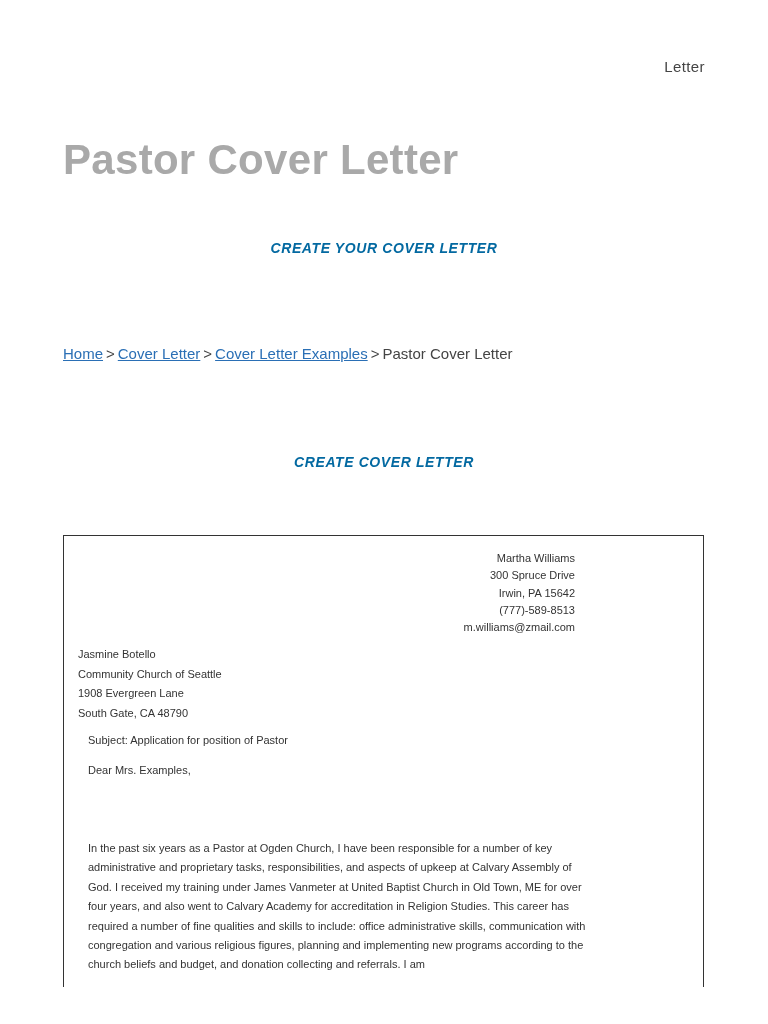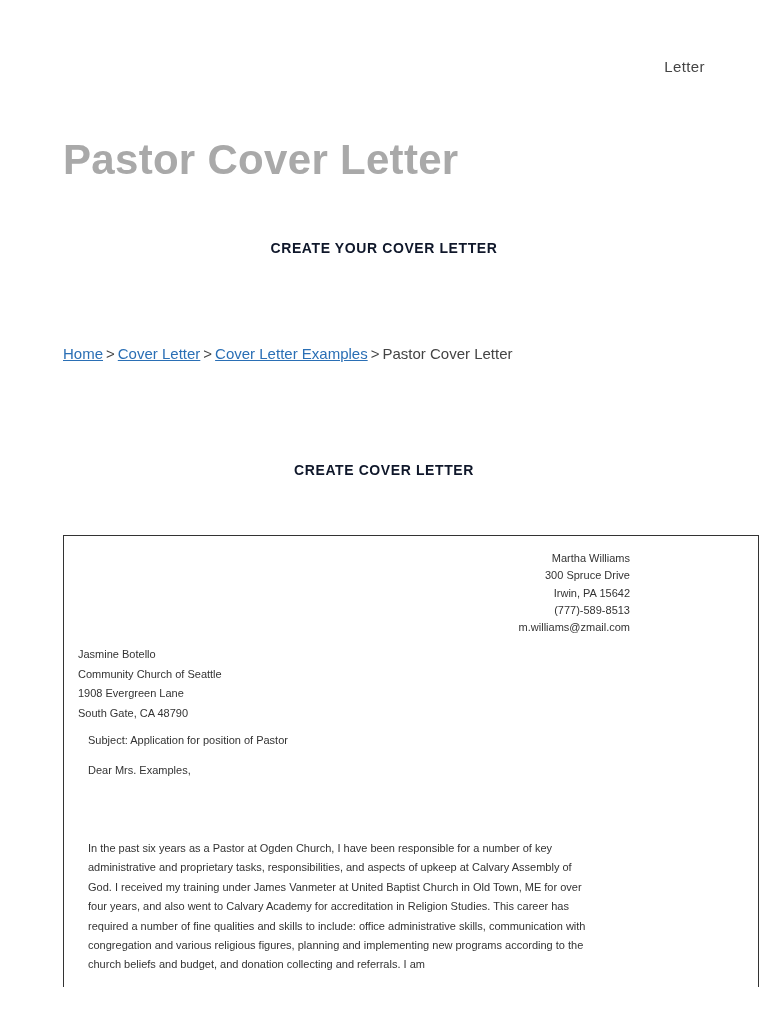--- a/index.html
+++ b/index.html
@@ -35,47 +35,48 @@
       color: #a9a9a9;
       letter-spacing: 0.3px;
     }
     .cta-heading {
       position: absolute;
       left: 0;
       width: 768px;
       text-align: center;
       font-size: 14px;
       font-weight: bold;
-      color: #0f172a;
+      color: #0369a1;
       letter-spacing: 0.6px;
       cursor: pointer;
+      font-style: italic;
     }
     .cta-1 { top: 240px; }
-    .cta-2 { top: 454px; margin-top: 8px; }
+    .cta-2 { top: 454px; }
     .breadcrumb {
       position: absolute;
       top: 345px;
       left: 63px;
       font-size: 15px;
       color: #444444;
     }
     .breadcrumb a {
       color: #2a6fb5;
       text-decoration: underline;
       cursor: pointer;
     }
     .breadcrumb .sep {
       color: #444444;
       margin: 0 3px;
     }
     .letter-box {
       position: absolute;
       top: 535px;
       left: 63px;
-      width: 696px;
+      width: 641px;
       height: 452px;
       border-top: 1.5px solid #333333;
       border-left: 1.5px solid #333333;
       border-right: 1.5px solid #333333;
       box-sizing: border-box;
       font-size: 11px;
       color: #333333;
       line-height: 17.3px;
     }
     .sender {

